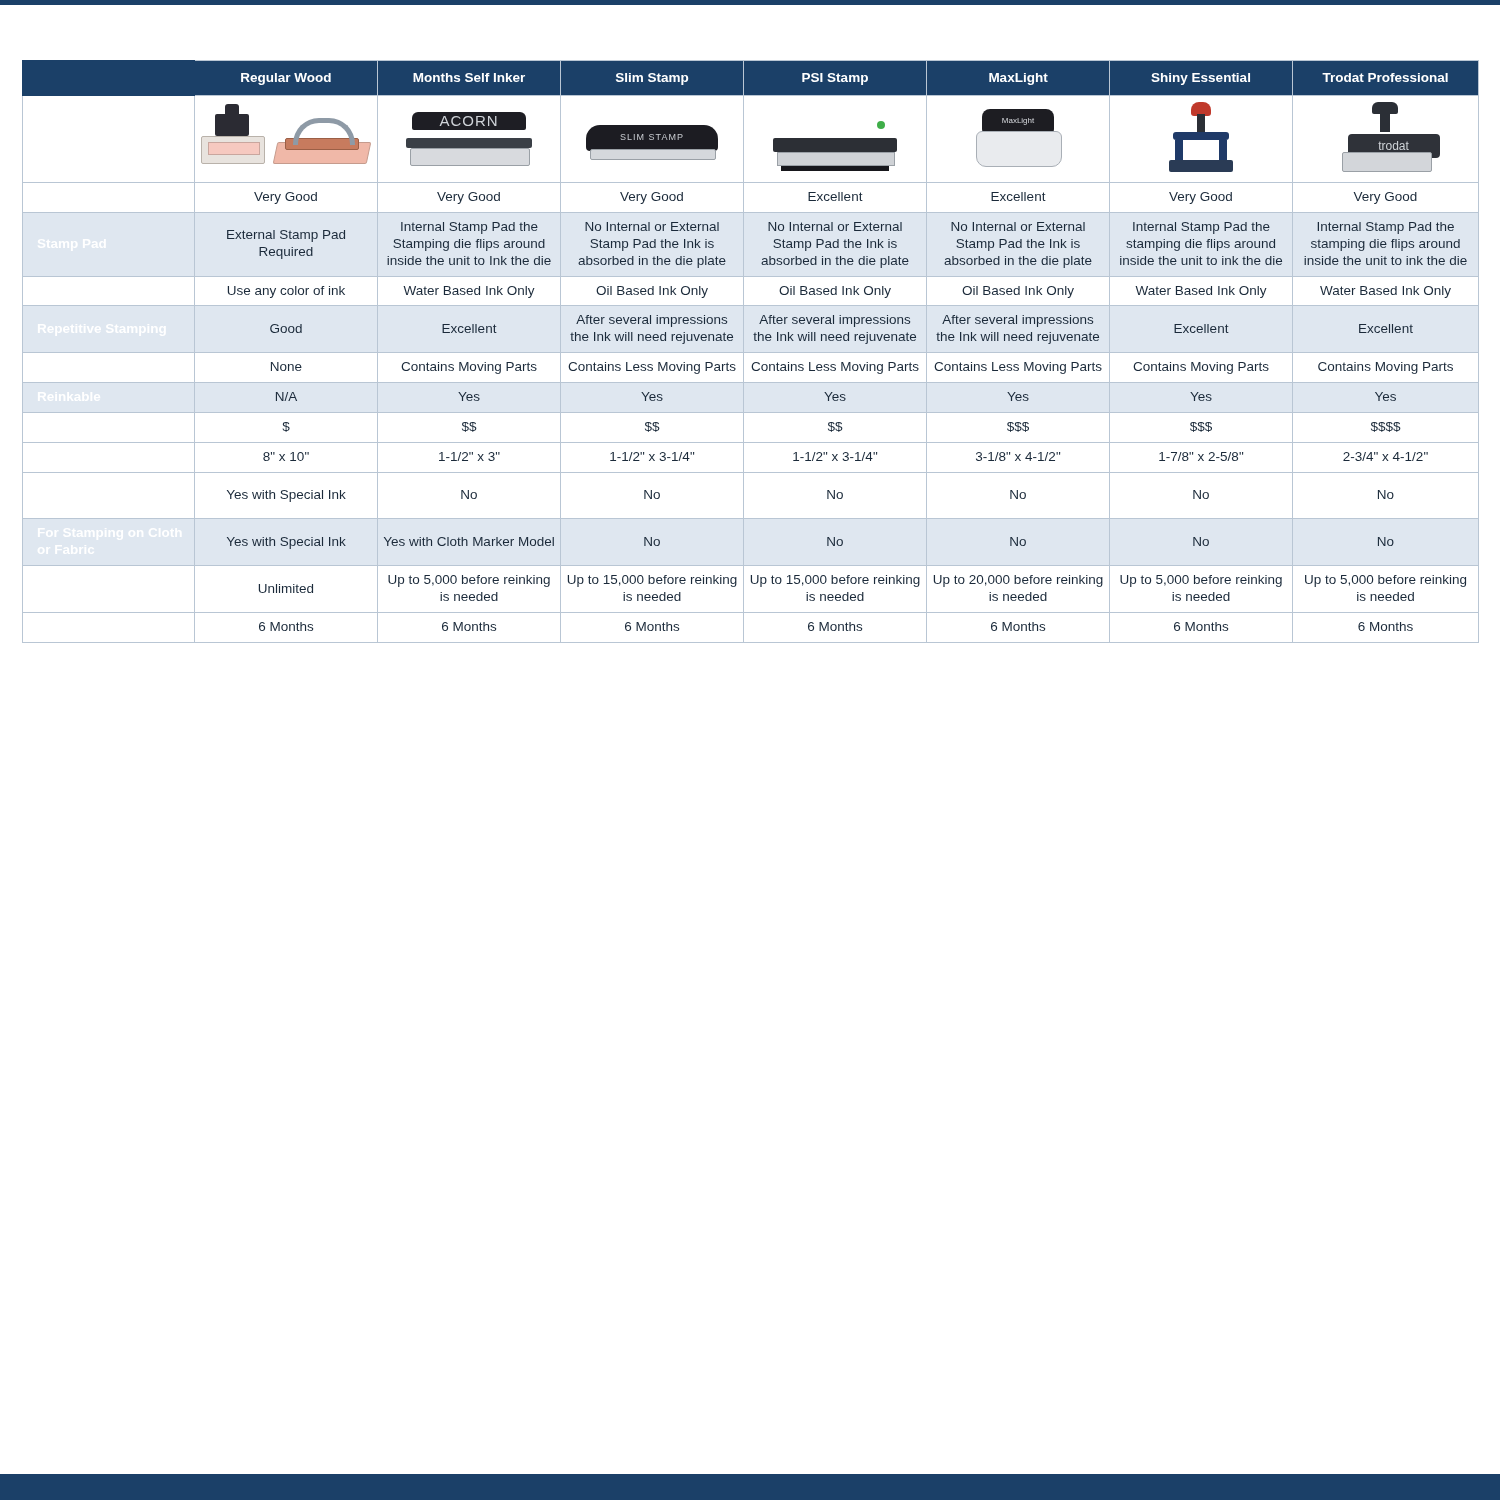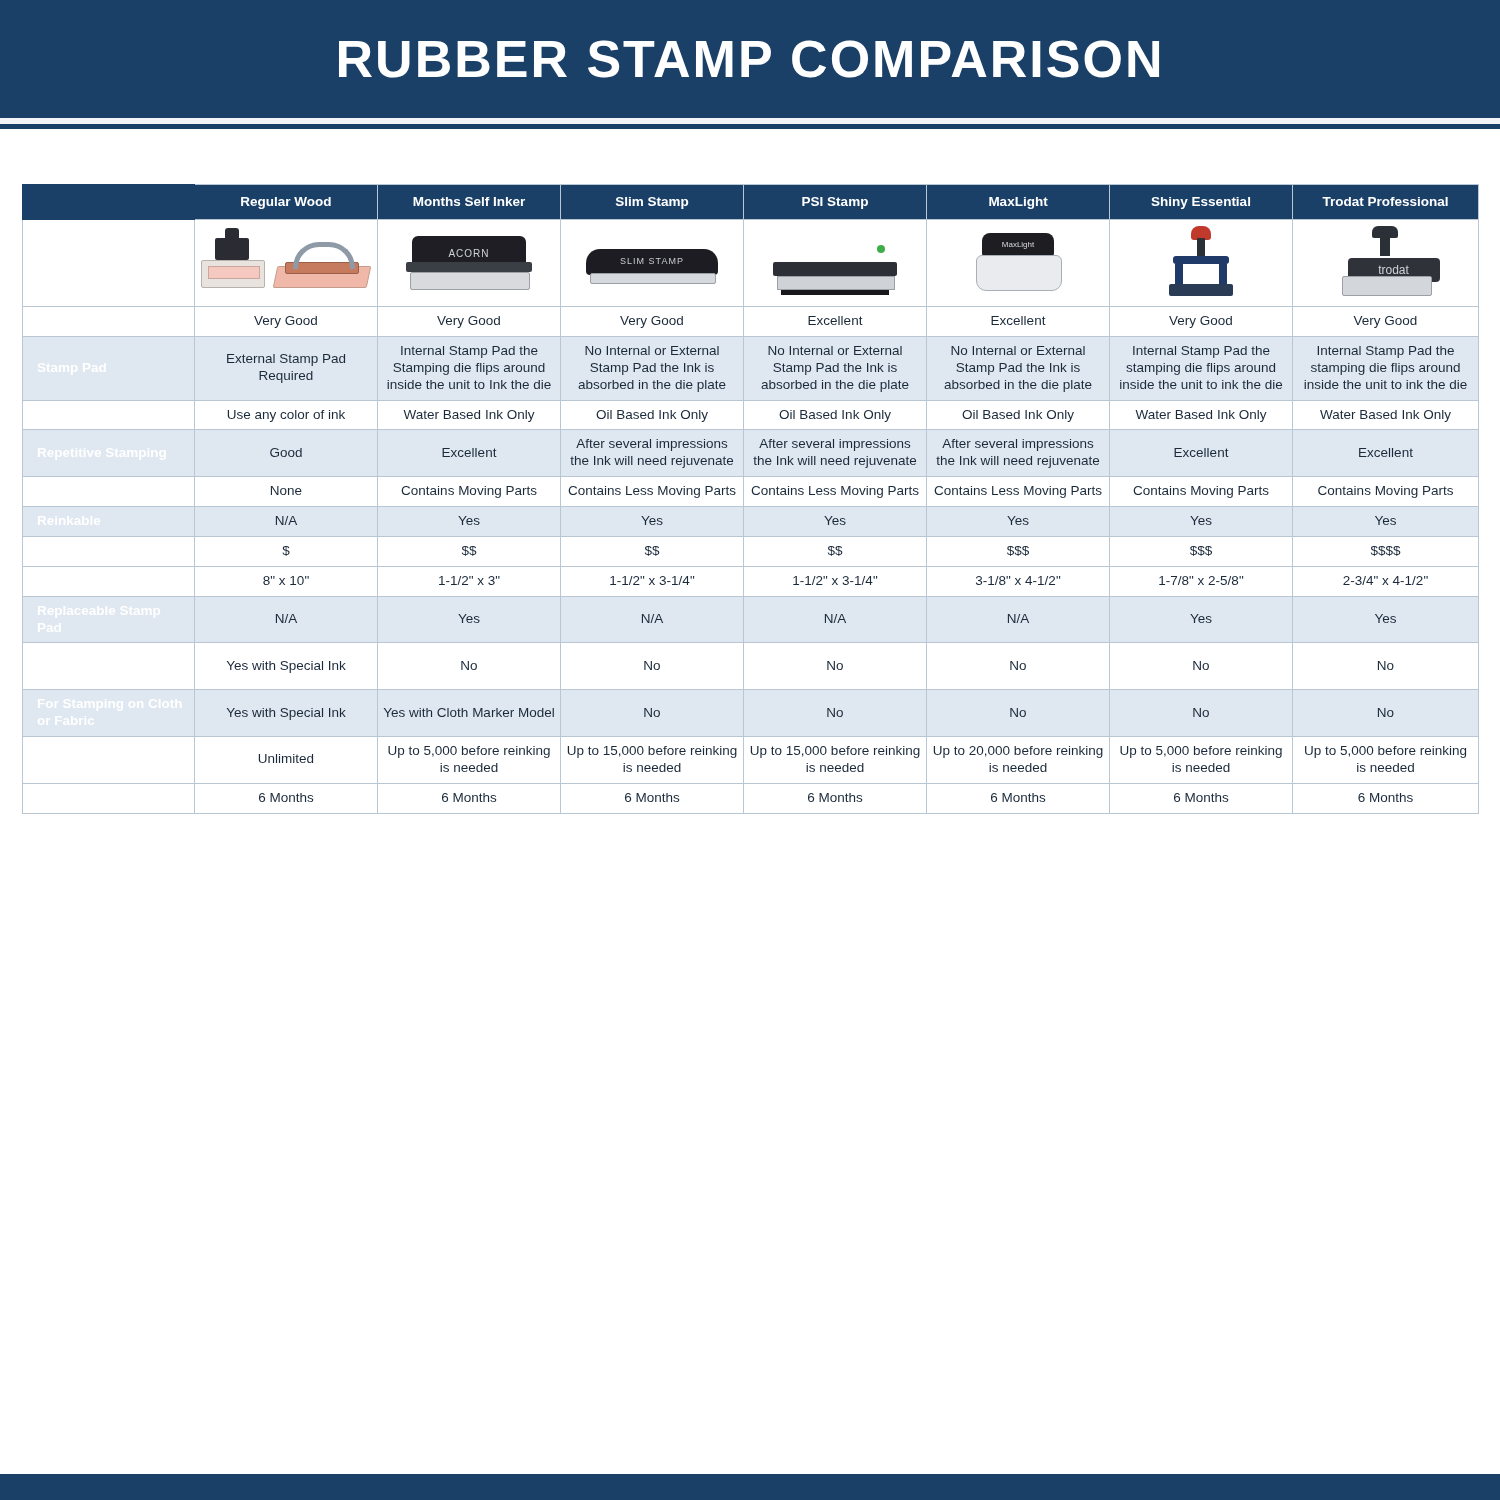--- a/index.html
+++ b/index.html
@@ -123,24 +123,24 @@
     border: 5px solid #8e9aa6; border-bottom: none; border-radius: 26px 26px 0 0;
   }
   .wood-right-base {
     position: absolute; left: 88px; top: 36px; width: 72px; height: 10px;
     background: #c77b5e; border: 1px solid #9b5f46; border-radius: 2px;
   }
 
   
   .art-selfink { width: 130px; height: 66px; }
   .si-top {
-    position: absolute; left: 8px; top: 6px; width: 114px; height: 36px;
+    position: absolute; left: 8px; top: 6px; width: 114px; height: 18px;
     background: #1e1e24; border-radius: 6px 6px 2px 2px;
     display: flex; align-items: center; justify-content: center;
-    color: #cfd3d8; font-size: 10px; letter-spacing: 1px;
+    color: #cfd3d8; font-size: 15px; letter-spacing: 1px;
   }
   .si-mid {
     position: absolute; left: 2px; top: 32px; width: 126px; height: 10px;
     background: #3a3f46; border-radius: 2px;
   }
   .si-bot {
     position: absolute; left: 6px; top: 42px; width: 118px; height: 16px;
     background: #d8dade; border: 1px solid #9aa0a6; border-radius: 2px;
   }
 
@@ -247,23 +247,20 @@
     left: 0; right: 0; bottom: 26px;
     height: 6px;
     background: #ffffff;
   }
 </style>
 </head>
 <body>
 
 <div class="page">
 
-  <div class="banner">
-    <div class="banner-title">RUBBER STAMP COMPARISON</div>
-  </div>
   <div class="banner-rule"></div>
 
   <div class="table-wrap">
     <table class="cmp">
       <colgroup>
         <col style="width:172px">
         <col style="width:183px">
         <col style="width:183px">
         <col style="width:183px">
         <col style="width:183px">
@@ -446,30 +443,20 @@
           <td class="rowhead">Maximum Size</td>
           <td>8" x 10"</td>
           <td>1-1/2" x 3"</td>
           <td>1-1/2" x 3-1/4"</td>
           <td>1-1/2" x 3-1/4"</td>
           <td>3-1/8" x 4-1/2"</td>
           <td>1-7/8" x 2-5/8"</td>
           <td>2-3/4" x 4-1/2"</td>
         </tr>
 
-        <tr class="row-alt">
-          <td class="rowhead">Replaceable Stamp Pad</td>
-          <td>N/A</td>
-          <td>Yes</td>
-          <td>N/A</td>
-          <td>N/A</td>
-          <td>N/A</td>
-          <td>Yes</td>
-          <td>Yes</td>
-        </tr>
 
         <tr class="row-plain">
           <td class="rowhead">For Stamping on Glossy Paper</td>
           <td>Yes with Special Ink</td>
           <td>No</td>
           <td>No</td>
           <td>No</td>
           <td>No</td>
           <td>No</td>
           <td>No</td>

